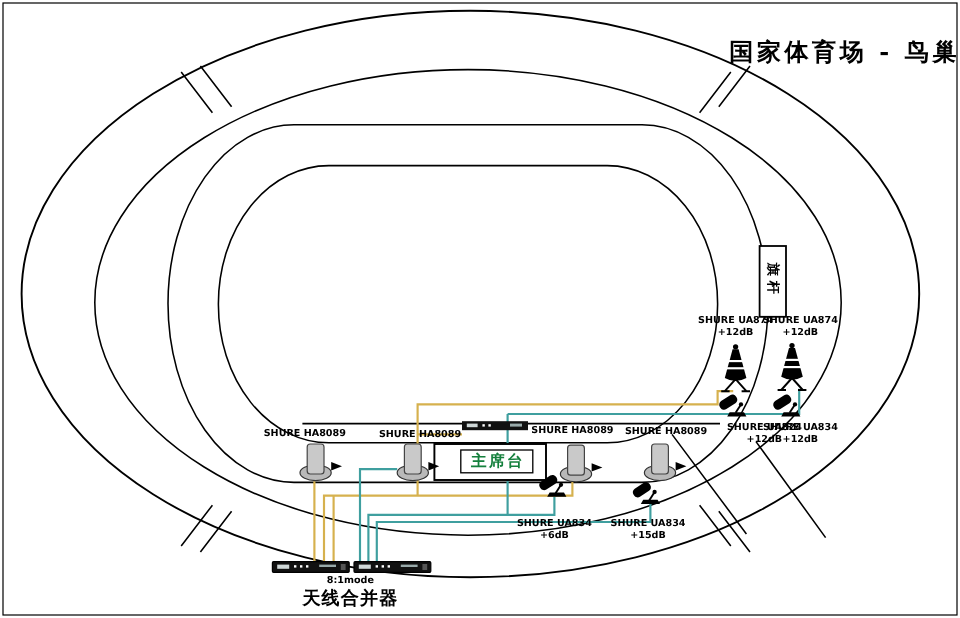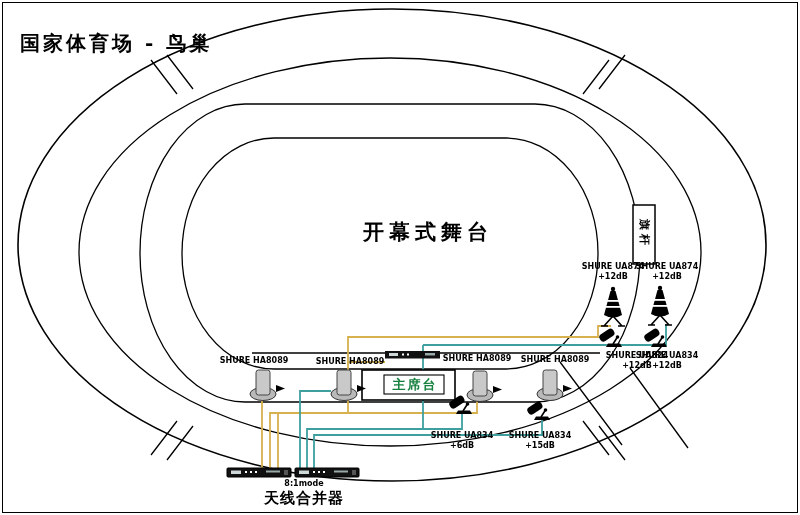--- a/index.html
+++ b/index.html
@@ -3,21 +3,21 @@
 <meta charset="utf-8">
 <style>
   html,body{margin:0;padding:0;background:#fff;width:800px;height:515px;overflow:hidden;}
   #page{position:relative;width:800px;height:515px;background:#fff;
         font-family:"DejaVu Sans","Liberation Sans",sans-serif;}
   #frame{position:absolute;left:2px;top:2px;right:2px;bottom:2px;border:1px solid #000;pointer-events:none;}
   svg{position:absolute;left:0;top:0;}
   .lbl{position:absolute;transform:translateX(-50%);text-align:center;white-space:nowrap;
        font:bold 8px/1.2 "DejaVu Sans","Liberation Sans",sans-serif;color:#000;}
   .lbl span{display:block;}
-  .title{position:absolute;left:0;right:0;text-align:left;
+  .title{position:absolute;left:0;right:0;text-align:right;
          font:bold 20px/1 "DejaVu Serif","Liberation Serif",serif;letter-spacing:3px;color:#000;margin-left:20px;}
   .stage{position:absolute;transform:translateX(-50%);
          font:bold 21px/1 "DejaVu Serif","Liberation Serif",serif;letter-spacing:5px;color:#000;}
   .rostrum{position:absolute;transform:translateX(-50%);
          font:bold 13px/1 "DejaVu Sans","Liberation Sans",sans-serif;letter-spacing:2px;color:#15803d;}
   .flag{position:absolute;transform:translate(-50%,-50%) rotate(90deg);
          font:bold 11px/1 "DejaVu Sans","Liberation Sans",sans-serif;letter-spacing:4px;color:#000;}
   .cn{font-size:15px;letter-spacing:1px;}
 </style>
 </head>
@@ -112,21 +112,20 @@
       <rect x="299" y="470.5" width="10" height="3.5" fill="#cfd8d8"></rect>
       <rect x="313" y="471" width="2" height="2" fill="#fff"></rect>
       <rect x="318" y="471" width="2" height="2" fill="#fff"></rect>
       <rect x="323" y="471" width="2" height="2" fill="#fff"></rect>
       <rect x="334" y="470.5" width="14" height="2" fill="#9aa"></rect>
       <rect x="352" y="470" width="4" height="5" fill="#555"></rect>
     </g>
   </svg>
 
   <div class="title" style="top:33px">国家体育场 - 鸟巢</div>
-  <div class="stage" style="left:428px;top:221px">开幕式舞台</div>
   <div class="rostrum" style="left:415px;top:378px">主席台</div>
   <div class="flag" style="left:644px;top:234px">旗杆</div>
 
   <div class="lbl" style="left:254px;top:356px">SHURE HA8089</div>
   <div class="lbl" style="left:350px;top:357px">SHURE HA8089</div>
   <div class="lbl" style="left:477px;top:354px">SHURE HA8089</div>
   <div class="lbl" style="left:555px;top:355px">SHURE HA8089</div>
 
   <div class="lbl" style="left:613px;top:262px">
     <span>SHURE UA874</span>
@@ -148,19 +147,19 @@
 
   <div class="lbl" style="left:462px;top:431px">
     <span>SHURE UA834</span>
     <span>+6dB</span>
   </div>
   <div class="lbl" style="left:540px;top:431px">
     <span>SHURE UA834</span>
     <span>+15dB</span>
   </div>
 
-  <div class="lbl" style="left:304px;top:479px">
+  <div class="lbl" style="left:292px;top:479px">
     <span>8:1mode</span>
     <span class="cn">天线合并器</span>
   </div>
 
   <div id="frame"></div>
 </div>
 
 </body></html>

